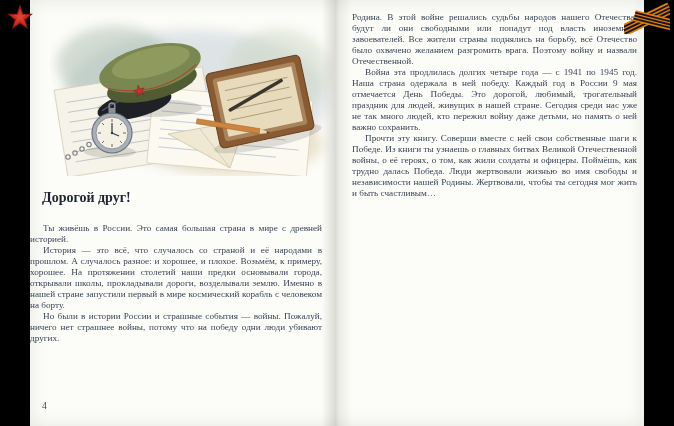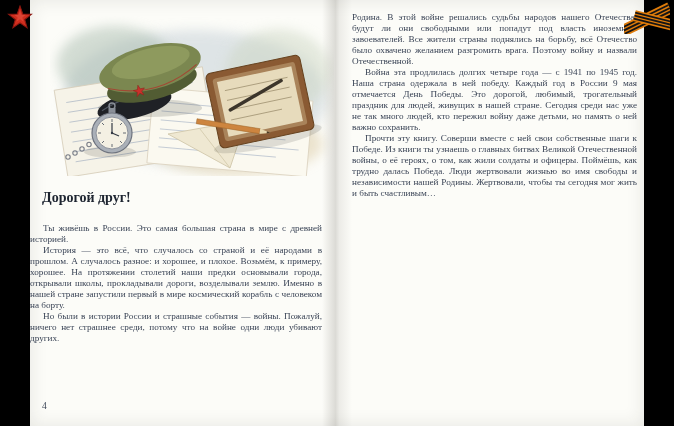--- a/index.html
+++ b/index.html
@@ -147,21 +147,21 @@
             <circle cx="62" cy="117" r="1.2" fill="#333a44"></circle>
           </g>
         </svg>
       </div>
 
       <h1 class="title">Дорогой друг!</h1>
 
       <div class="text text-left">
         <p>Ты живёшь в России. Это самая большая страна в мире с древней историей.</p>
         <p>История — это всё, что случалось со страной и её народами в прошлом. А случалось разное: и хорошее, и плохое. Возьмём, к примеру, хорошее. На протяжении столетий наши предки основывали города, открывали школы, прокладывали дороги, возделывали землю. Именно в нашей стране запустили первый в мире космический корабль с человеком на борту.</p>
-        <p>Но были в истории России и страшные события — войны. Пожалуй, ничего нет страшнее среди, потому что на войне одни люди убивают других.</p>
+        <p>Но были в истории России и страшные события — войны. Пожалуй, ничего нет страшнее войны, потому что на победу одни люди убивают других.</p>
       </div>
 
       <div class="page-number">4</div>
     </div>
 
     <div class="page page-right">
       <div class="text text-right">
         <p class="no-indent">Родина. В этой войне решались судьбы народов нашего Отечества: будут ли они свободными или попадут под власть иноземных завоевателей. Все жители страны поднялись на борьбу, всё Отечество было охвачено желанием разгромить врага. Поэтому войну и назвали Отечественной.</p>
         <p>Война эта продлилась долгих четыре года — с 1941 по 1945 год. Наша страна одержала в ней победу. Каждый год в России 9 мая отмечается День Победы. Это дорогой, любимый, трогательный праздник для людей, живущих в нашей стране. Сегодня среди нас уже не так много людей, кто пережил войну даже детьми, но память о ней важно сохранить.</p>
         <p>Прочти эту книгу. Соверши вместе с ней свои собственные шаги к Победе. Из книги ты узнаешь о главных битвах Великой Отечественной войны, о её героях, о том, как жили солдаты и офицеры. Поймёшь, как трудно далась Победа. Люди жертвовали жизнью во имя свободы и независимости нашей Родины. Жертвовали, чтобы ты сегодня мог жить и быть счастливым…</p>

